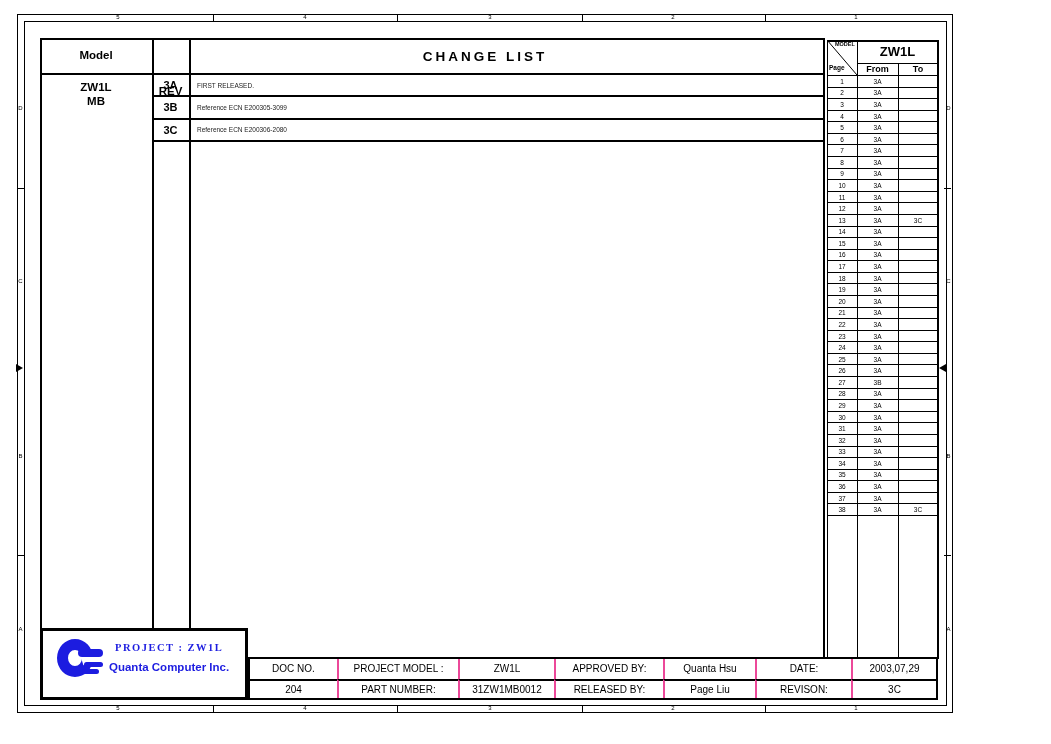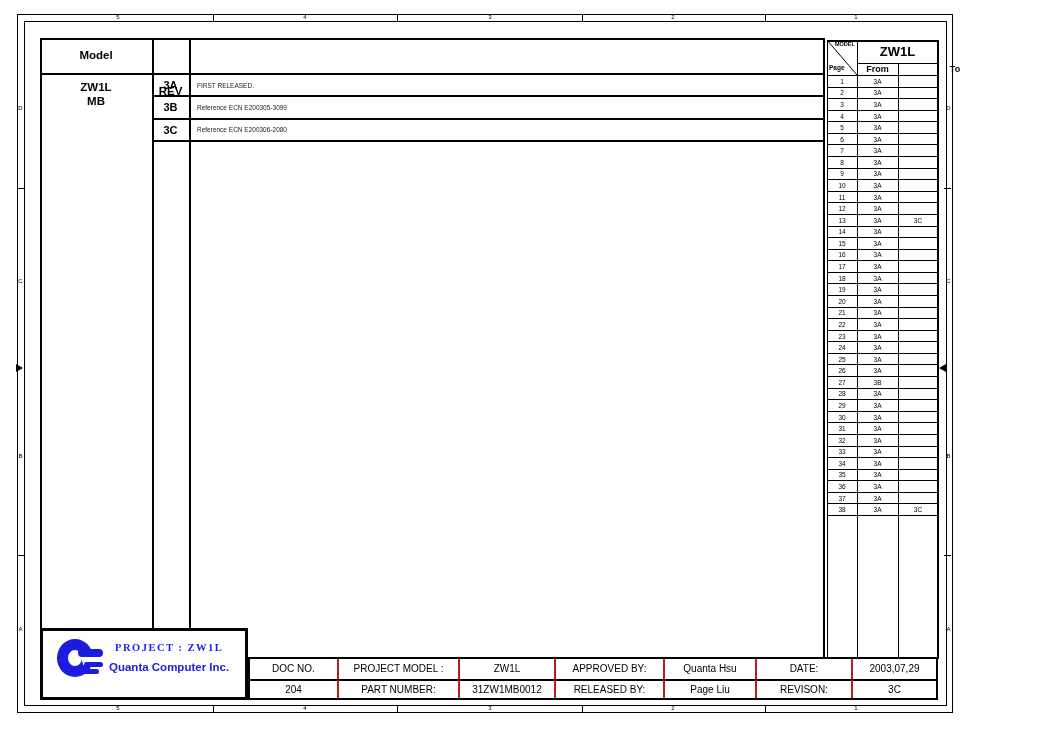--- a/index.html
+++ b/index.html
@@ -44,31 +44,31 @@
 
   
   .pt-rows{position:absolute;left:827px;top:76px;width:111px;}
   .pt-row{display:flex;height:11.58px;border-bottom:1px solid #000;box-sizing:border-box;
           align-items:center;font-size:6.5px;}
   .pt-page{width:30px;text-align:center;flex:none;}
   .pt-from{width:41px;text-align:center;flex:none;}
   .pt-to{width:40px;text-align:center;flex:none;}
   .pt-model{left:857px;top:44px;width:81px;font-weight:bold;font-size:13px;}
   .pt-fromh{left:857px;top:64px;width:41px;font-weight:bold;font-size:9px;}
-  .pt-toh{left:898px;top:64px;width:40px;font-weight:bold;font-size:9px;margin-left:37px;}
+  .pt-toh{left:898px;top:64px;width:40px;font-weight:bold;font-size:9px;}
   .pt-corner-top{left:835px;top:41px;font-size:5.5px;font-weight:bold;}
   .pt-corner-bot{left:829px;top:64px;font-size:6.5px;font-weight:bold;}
 
   
   .tblock{position:absolute;left:248px;top:657px;width:690px;height:43px;border:2px solid #000;
           box-sizing:border-box;display:grid;grid-template-columns:87px 121px 96px 109px 92px 96px 1fr;
           grid-template-rows:1fr 1fr;}
   .tb-cell{display:flex;align-items:center;justify-content:center;font-size:10px;overflow:hidden;}
   .tb-cell:nth-child(n+8){border-top:2px solid #000;}
-  .tb-cell:not(:nth-child(1)):not(:nth-child(8)){border-left:2px solid #b91c1c;}
+  .tb-cell:not(:nth-child(1)):not(:nth-child(8)){border-left:2px solid #ec4899;}
 
   
   .logo-box{position:absolute;left:40px;top:628px;width:208px;height:72px;border:3px solid #000;
             box-sizing:border-box;}
   .qmark{position:absolute;left:14px;top:8px;width:56px;height:46px;}
   .c-ring{position:absolute;left:0;top:0;width:14px;height:16px;border:11px solid #1c1ce0;border-radius:50%;}
   .c-gap{position:absolute;left:24px;top:11px;width:16px;height:13px;background:#fff;transform:rotate(-18deg);}
   .qbar{position:absolute;background:#1c1ce0;border-radius:4px;}
   .qbar1{left:21px;top:10px;width:25px;height:8px;}
   .qbar2{left:27px;top:23px;width:19px;height:5px;}
@@ -129,20 +129,21 @@
 
   <div class="hline" style="left:40px;top:38px;width:785px;height:2px;"></div>
   <div class="hline" style="left:40px;top:73px;width:785px;height:2px;"></div>
   <div class="vline" style="left:40px;top:38px;width:2px;height:592px;"></div>
   <div class="vline" style="left:152px;top:38px;width:2px;height:592px;"></div>
   <div class="vline" style="left:189px;top:38px;width:2px;height:592px;"></div>
   <div class="vline" style="left:823px;top:38px;width:2px;height:621px;"></div>
 
   <div class="txt cl-h ctr" style="left:40px;top:49px;width:112px;">Model</div>
   <div class="txt cl-h ctr" style="left:152px;top:49px;width:37px;margin-top:36px;">REV</div>
+  <div class="txt cl-title ctr">CHANGE LIST</div>
   <div class="txt model-name"><span>ZW1L</span><br><span>MB</span></div>
 
   <div class="cl-rows">
 
   <div class="cl-row">
       <div class="cl-rev">3A</div>
       <div class="cl-desc">FIRST RELEASED.</div>
     </div>
       <div class="cl-row">
       <div class="cl-rev">3B</div>

